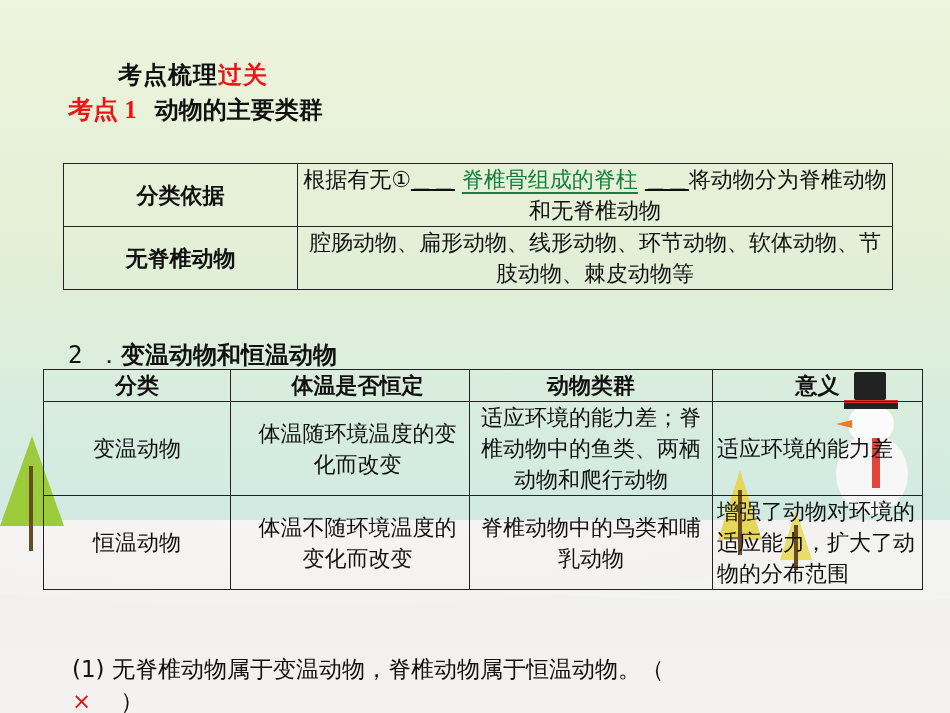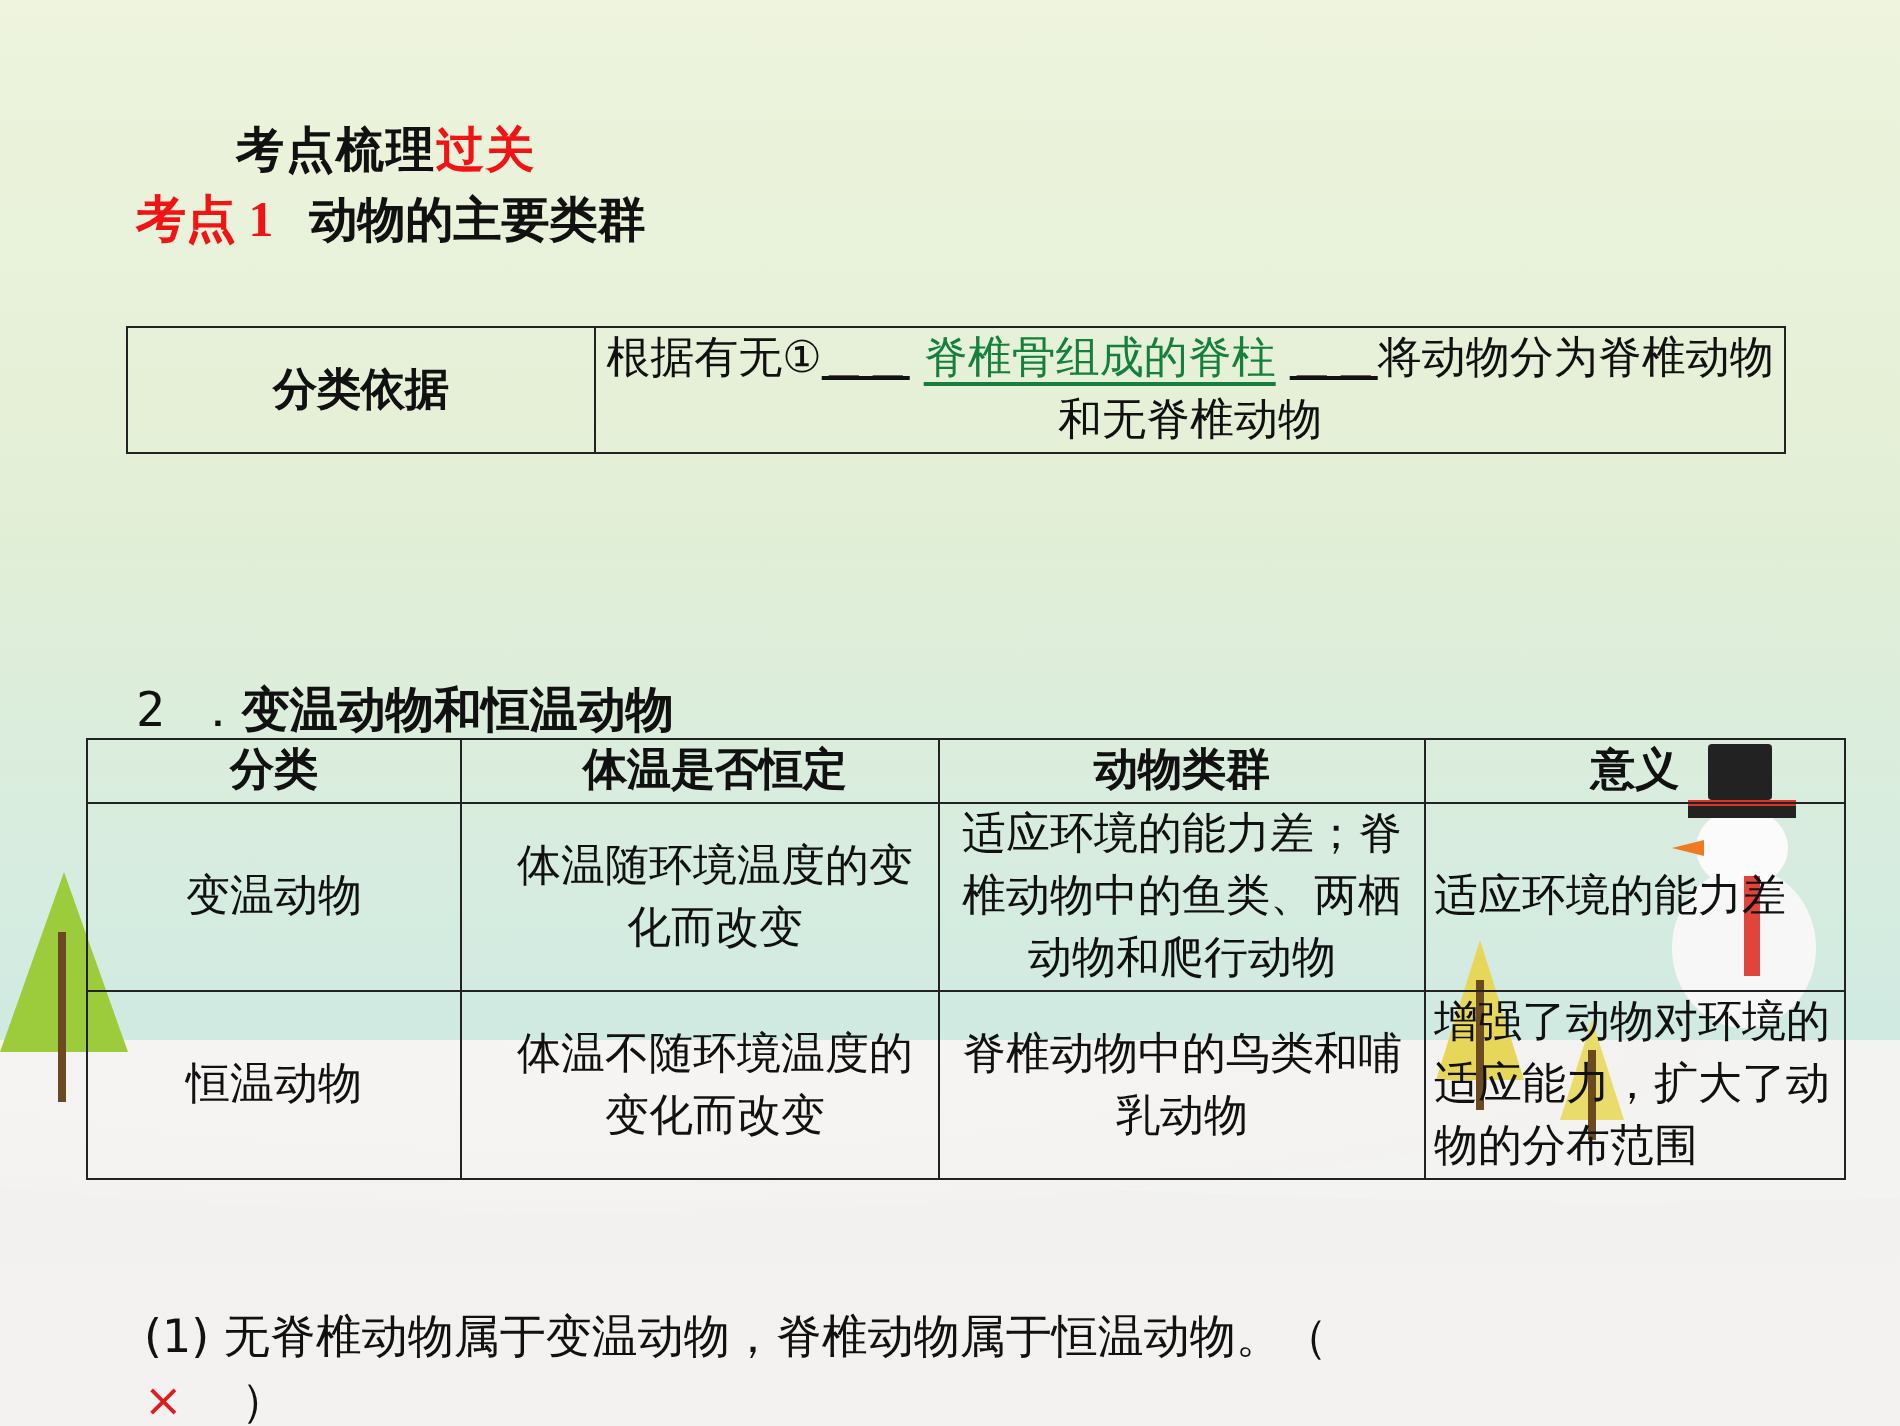--- a/index.html
+++ b/index.html
@@ -97,20 +97,24 @@
   <table class="t1">
     <tbody>
         <tr>
       <td class="lab" style="height:62px;">分类依据</td>
       <td class="val">
         <span>根据有无①</span><span class="blank">＿＿</span>
         <span class="hl">脊椎骨组成的脊柱</span>
         <span class="blank">＿＿</span><span>将动物分为脊椎动物和无脊椎动物</span>
       </td>
     </tr>
+    <tr>
+      <td class="lab" style="height:62px;">无脊椎动物</td>
+      <td class="val">腔肠动物、扁形动物、线形动物、环节动物、软体动物、节肢动物、棘皮动物等</td>
+    </tr>
   </tbody>
     </table>
 
   <div class="sec-h" style="left:68px; top:338px;">
     <span class="num">2 ．</span><span>变温动物和恒温动物</span>
   </div>
 
   <table class="t2">
     <tbody>
         <tr>

